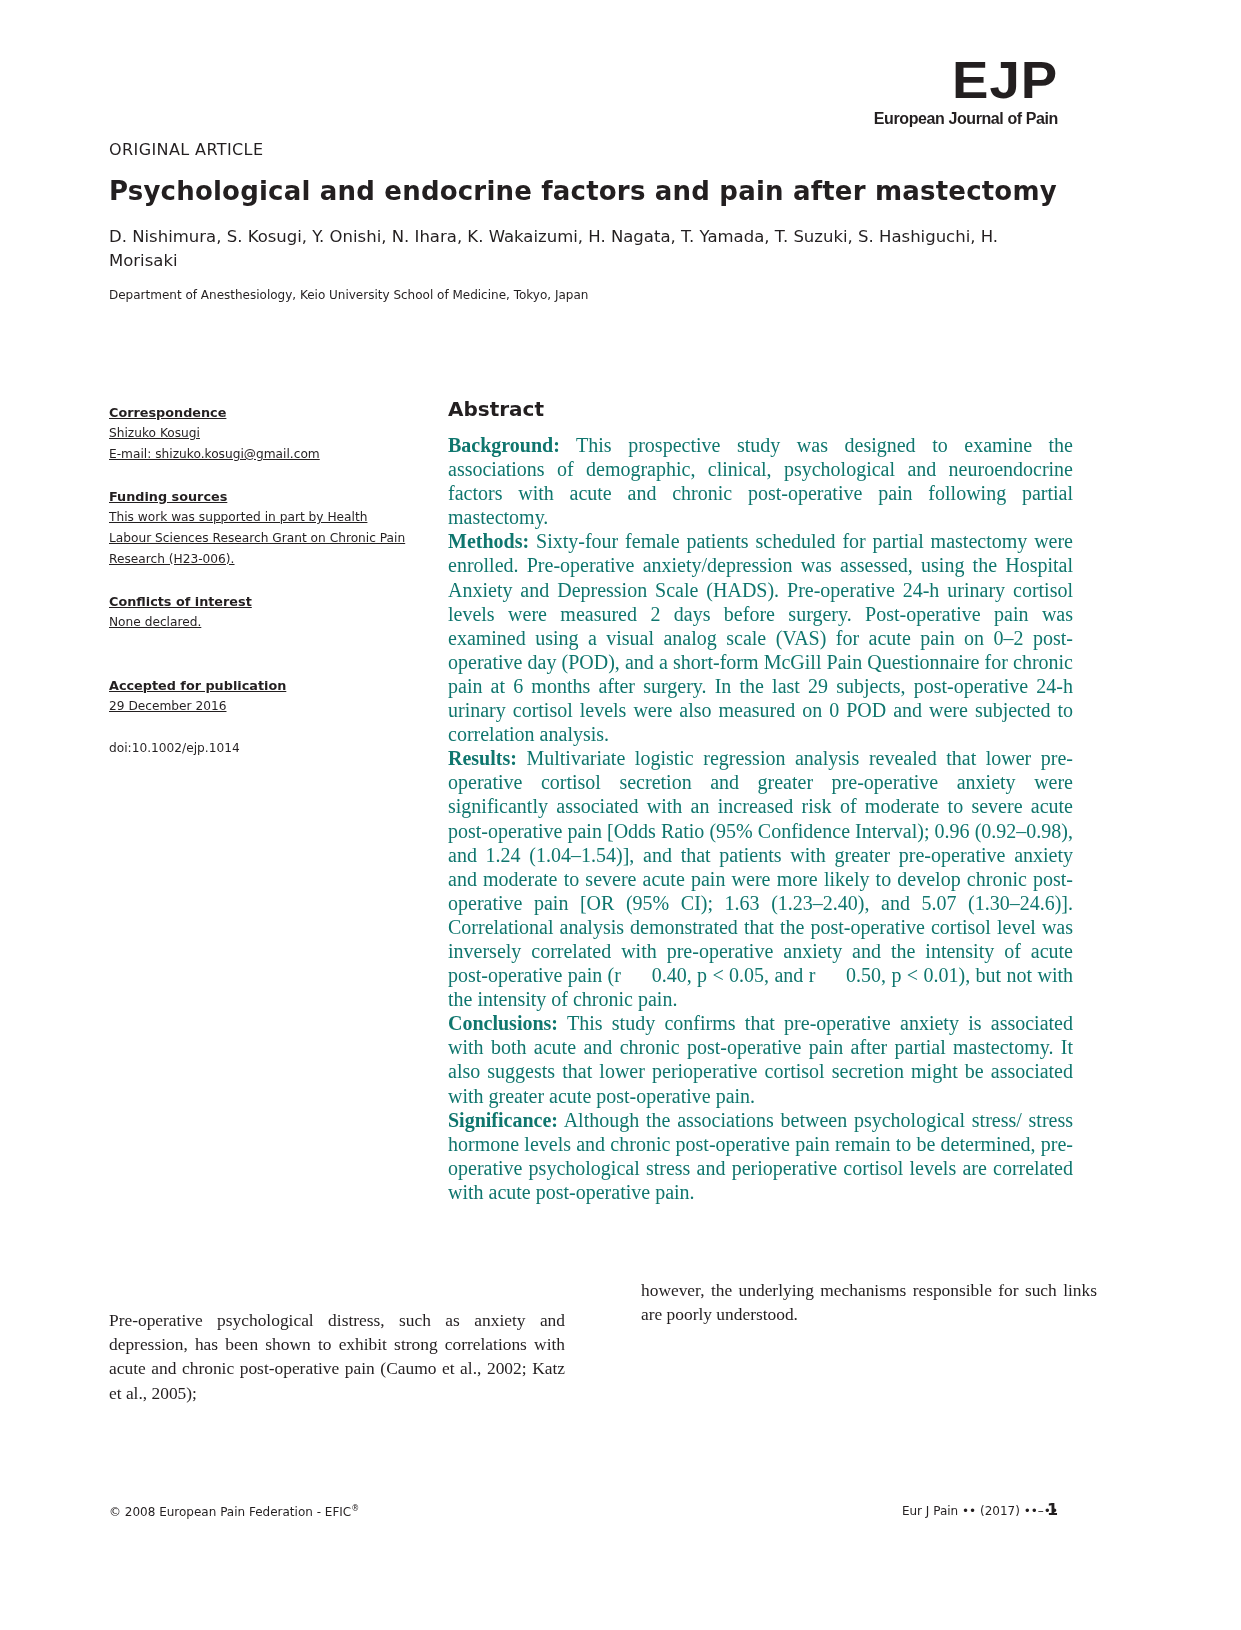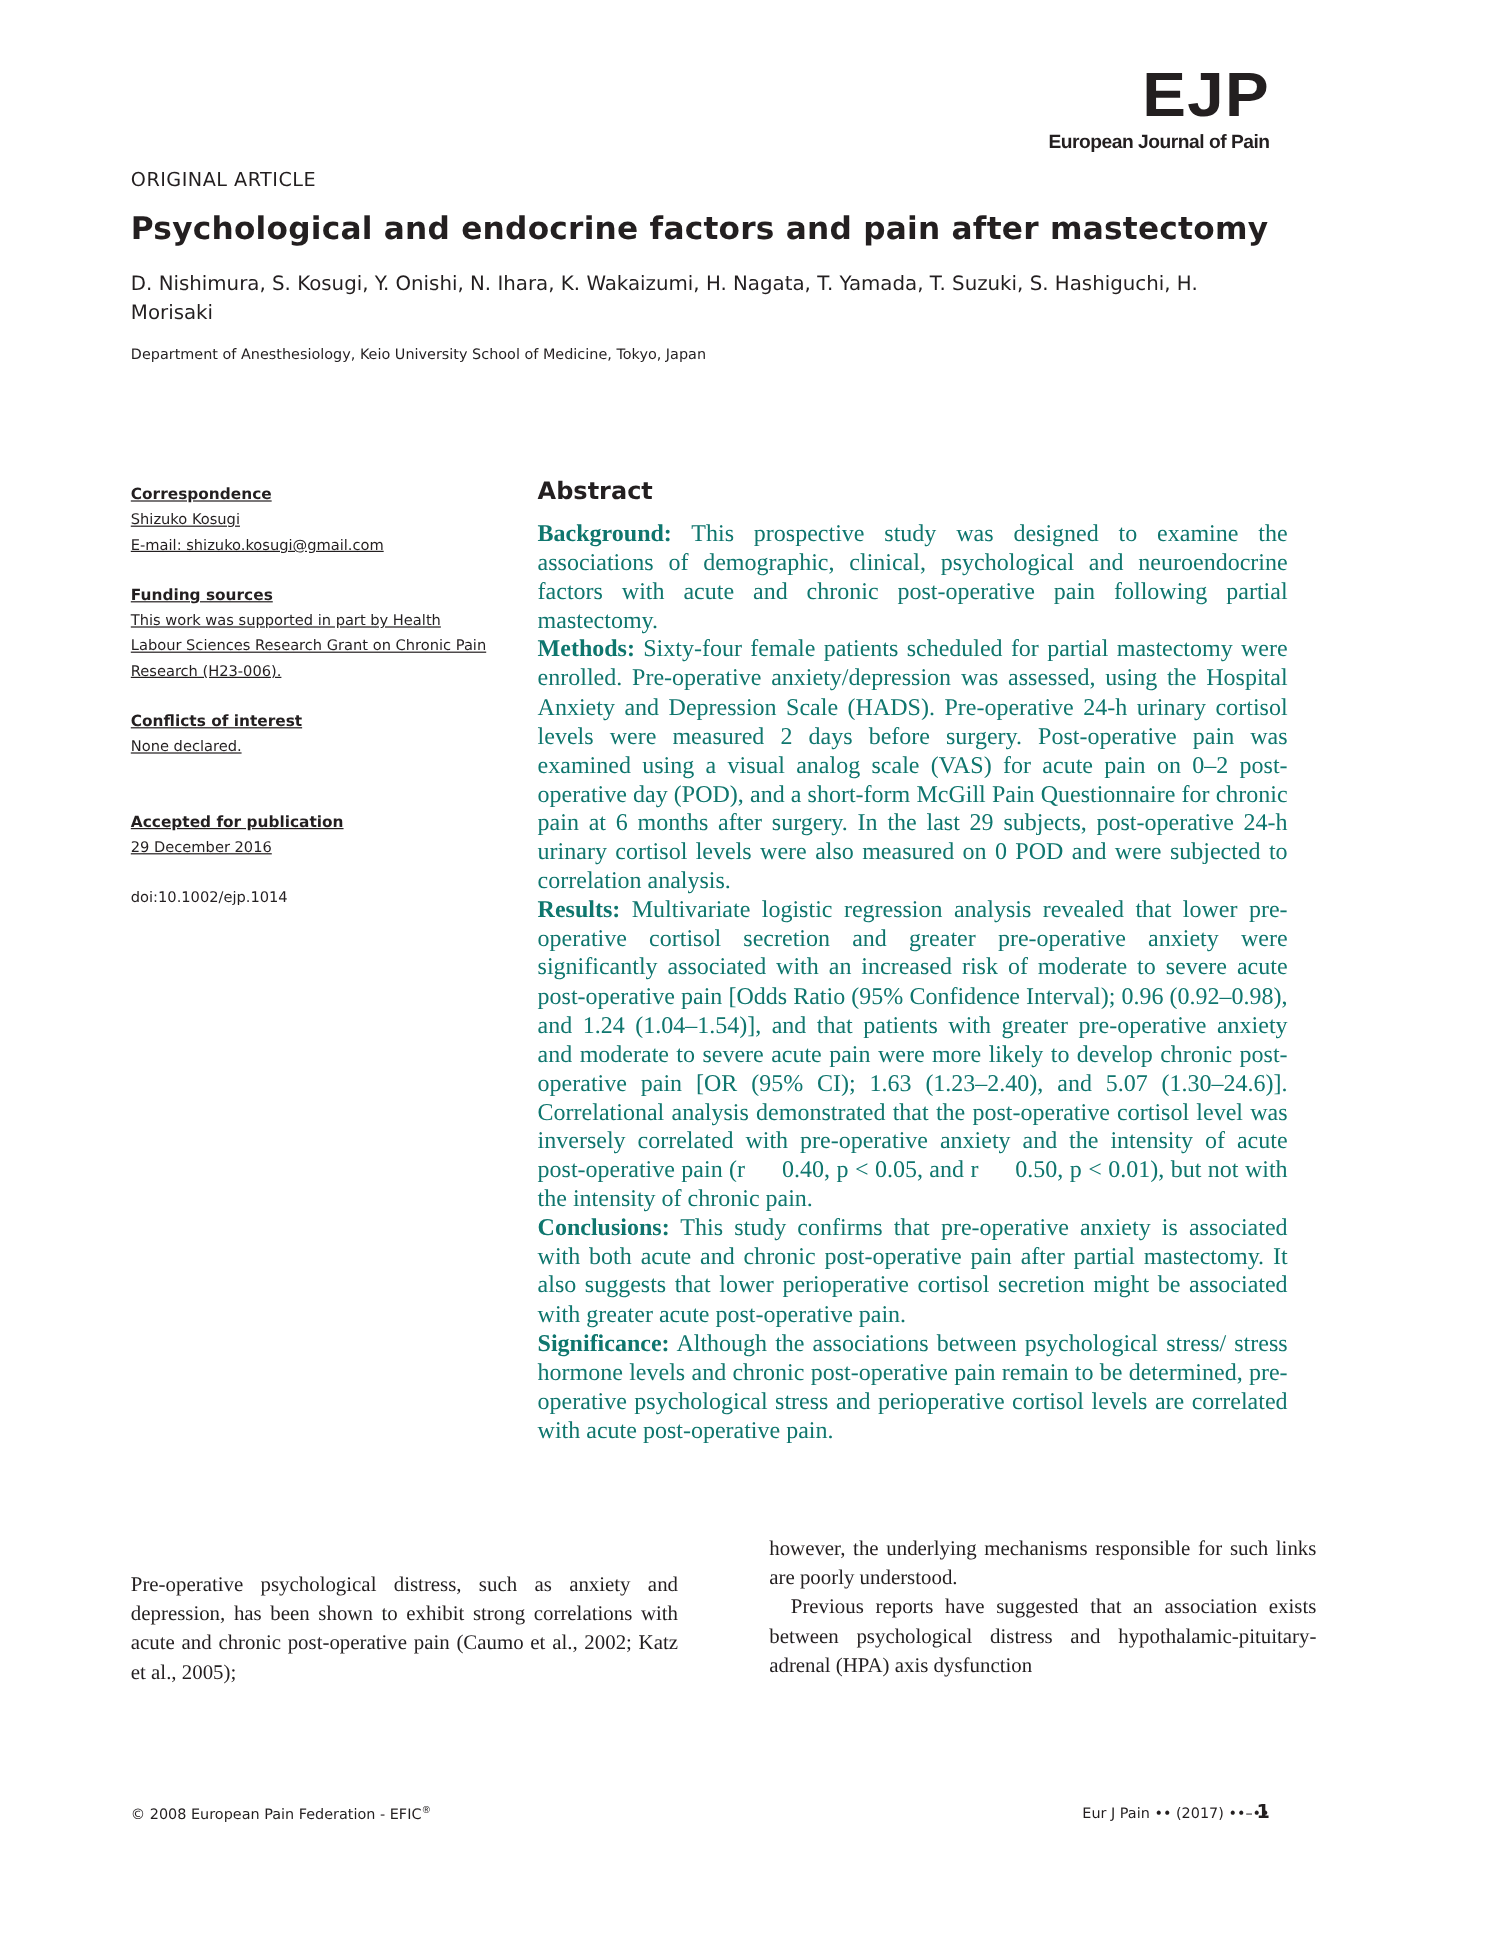--- a/index.html
+++ b/index.html
@@ -88,19 +88,18 @@
     <p class="abs-para"><span class="abs-label">Significance:</span><span> Although the associations between psychological stress/ stress hormone levels and chronic post-operative pain remain to be determined, pre-operative psychological stress and perioperative cortisol levels are correlated with acute post-operative pain.</span></p>
   </div>
 </div>
 
 <div class="intro">
   <div class="col-left">
     <p class="body-text serif">Pre-operative psychological distress, such as anxiety and depression, has been shown to exhibit strong correlations with acute and chronic post-operative pain (Caumo et al., 2002; Katz et al., 2005);</p>
   </div>
   <div class="col-right">
     <p class="body-text serif">however, the underlying mechanisms responsible for such links are poorly understood.</p>
-    <p class="body-text serif indent">Previous reports have suggested that an association exists between psychological distress and hypothalamic-pituitary-adrenal (HPA) axis dysfunction</p>
   </div>
 </div>
 
 <div class="footer-left sans"><span>© 2008 European Pain Federation - EFIC</span><sup>®</sup></div>
 <div class="footer-right sans">Eur J Pain •• (2017) ••–••</div>
 <div class="page-num sans">1</div>
 
 </body></html>

